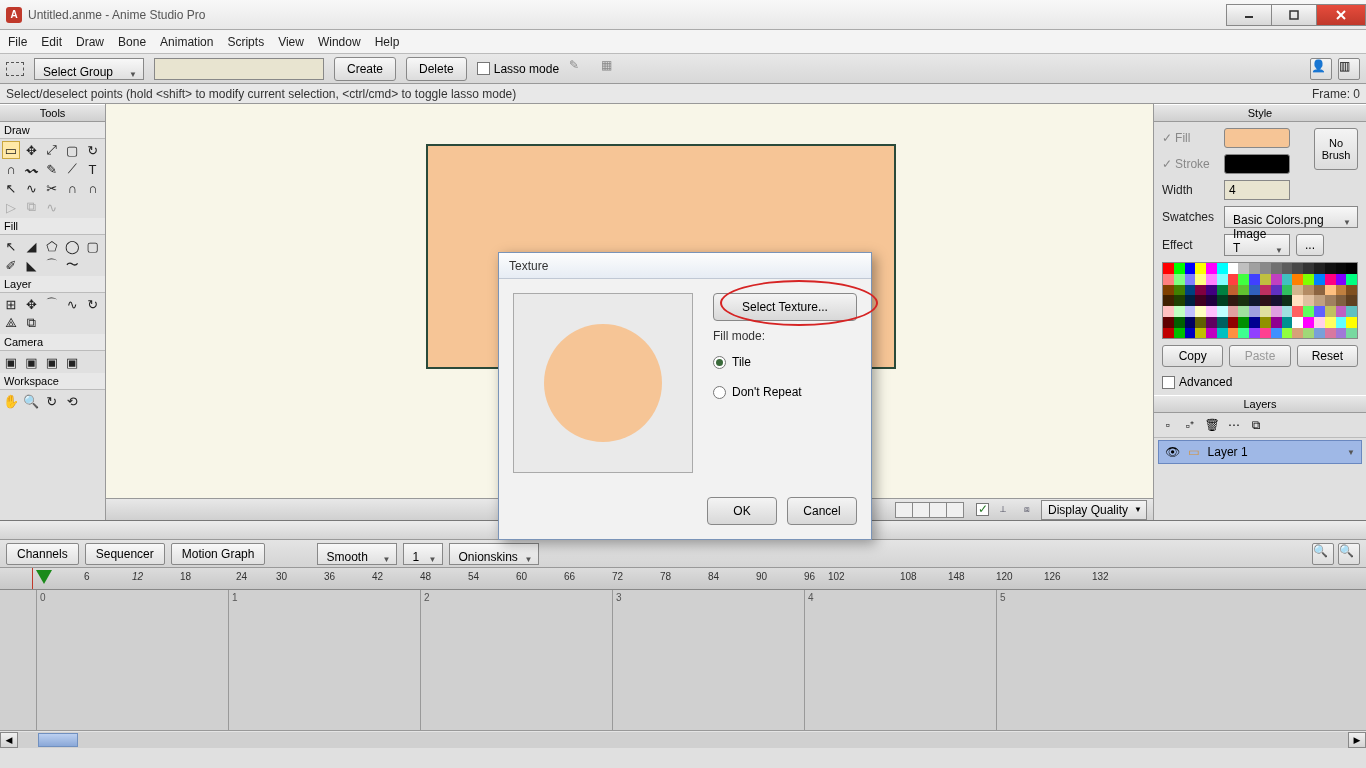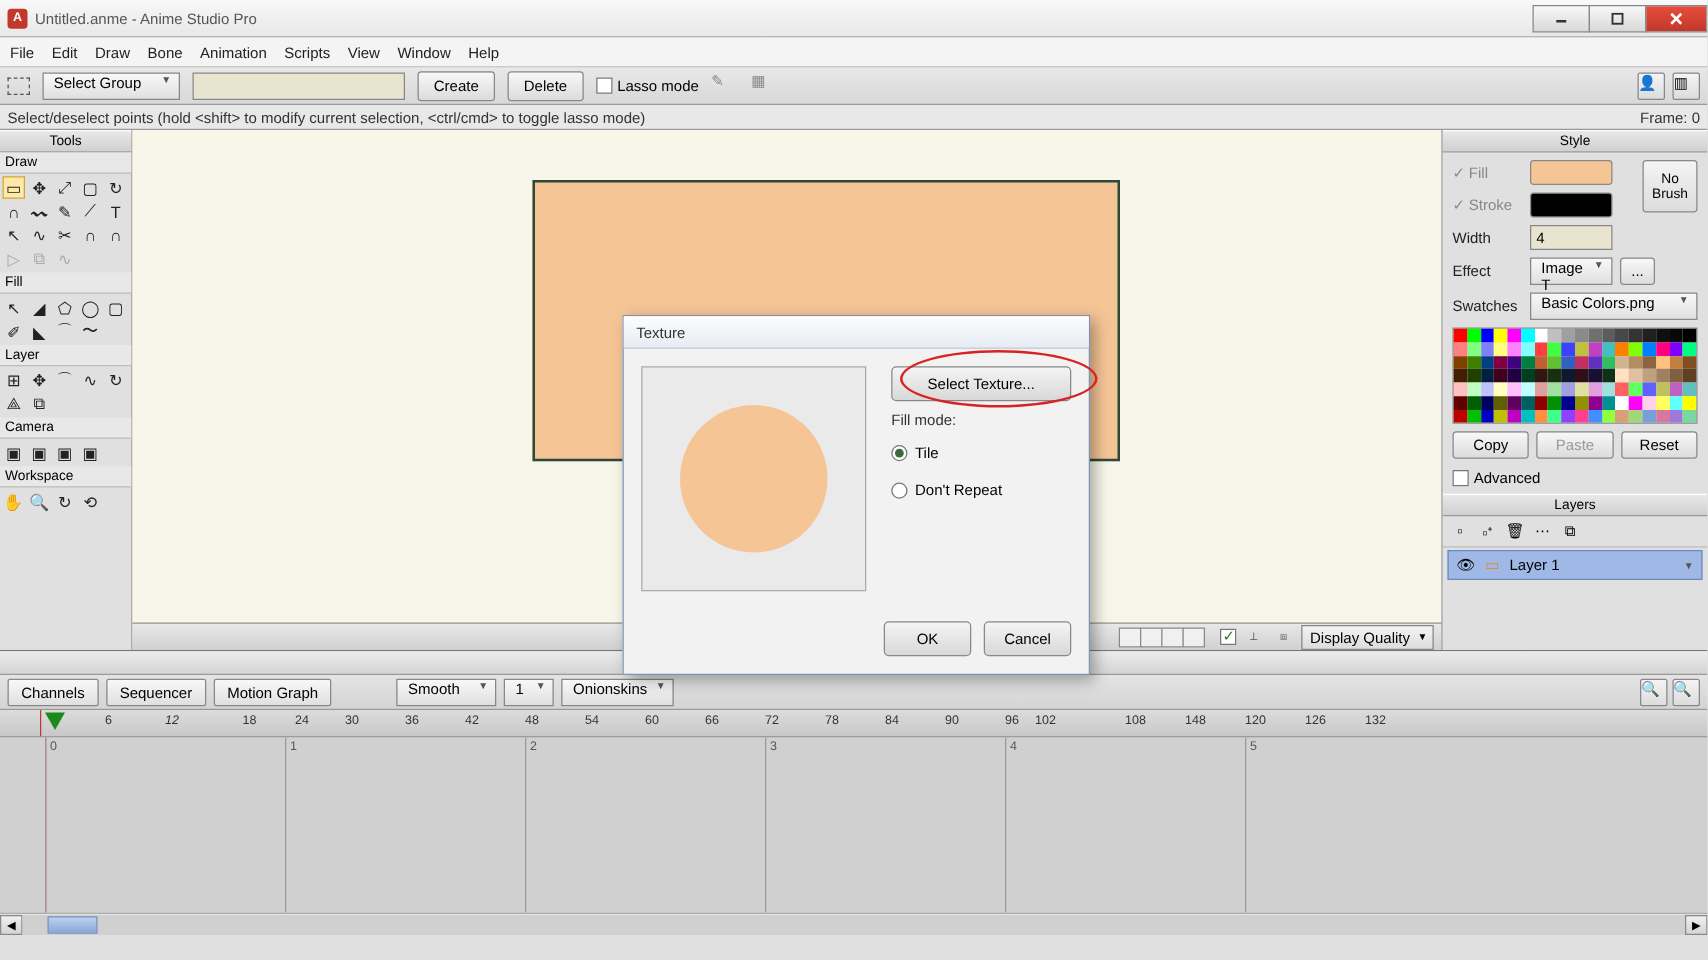--- a/index.html
+++ b/index.html
@@ -14,21 +14,21 @@
 .win-btn.close { background: linear-gradient(#e74c3c,#c0392b); color: #fff; width: 50px; }
 .win-btn svg { width: 12px; height: 10px; }
 
 
 .menubar { height: 24px; background: #f4f4f4; border-bottom: 1px solid #bbb; display: flex; align-items: center; padding-left: 8px; gap: 14px; }
 .menubar span { color: #222; cursor: default; }
 
 
 .toolbar { height: 30px; background: linear-gradient(#e8e8e8,#d8d8d8); border-bottom: 1px solid #999; display: flex; align-items: center; padding: 0 6px; gap: 10px; }
 .tool-icon { width: 18px; height: 14px; border: 1px dashed #555; }
-.dropdown { height: 22px; border: 1px solid #888; background: linear-gradient(#f8f8f8,#e0e0e0); padding: 0 20px 0 8px; display: flex; align-items: flex-start; position: relative; min-width: 110px; }
+.dropdown { height: 22px; border: 1px solid #888; background: linear-gradient(#f8f8f8,#e0e0e0); padding: 0 20px 0 8px; display: flex; align-items: flex-end; position: relative; min-width: 110px; }
 .dropdown::after { content: "▼"; position: absolute; right: 6px; font-size: 8px; color: #555; }
 .text-input { height: 22px; border: 1px solid #888; background: #e8e4d0; width: 170px; }
 .btn { height: 24px; border: 1px solid #888; background: linear-gradient(#f8f8f8,#dcdcdc); padding: 0 12px; border-radius: 3px; cursor: default; display: flex; align-items: center; }
 .checkbox-label { display: flex; align-items: center; gap: 4px; }
 .checkbox { width: 13px; height: 13px; border: 1px solid #777; background: #fff; }
 .toolbar-right { margin-left: auto; display: flex; gap: 6px; }
 .small-iconbtn { width: 22px; height: 22px; border: 1px solid #888; background: linear-gradient(#f4f4f4,#dcdcdc); border-radius: 2px; }
 
 
 .hintbar { height: 20px; background: #e8e8e8; border-bottom: 1px solid #999; display: flex; align-items: center; padding: 0 6px; font-size: 11px; color: #333; }
@@ -282,31 +282,31 @@
             <div class="color-swatch" style="background:#000;"></div>
           </div>
         </div>
         <div class="no-brush">No Brush</div>
       </div>
       <div class="style-row">
         <label class="dark">Width</label>
         <input class="num-input" value="4" style="">
       </div>
       <div class="style-row">
+        <label class="dark">Swatches</label>
+        <div class="dropdown" style="flex:1;min-width:0;">
+            <span>Basic Colors.png</span>
+          </div>
+      </div>
+      <div class="style-row">
         <label class="dark">Effect</label>
         <div class="dropdown" style="min-width:66px;width:66px;">
             <span>Image T</span>
           </div>
         <div class="btn" style="padding:0 8px;height:22px;">...</div>
-      </div>
-      <div class="style-row">
-        <label class="dark">Swatches</label>
-        <div class="dropdown" style="flex:1;min-width:0;">
-            <span>Basic Colors.png</span>
-          </div>
       </div>
       <div class="swatch-grid" id="swatch-grid">
           <div class="c" style="background: rgb(255, 0, 0);"></div>
           <div class="c" style="background: rgb(0, 255, 0);"></div>
           <div class="c" style="background: rgb(0, 0, 255);"></div>
           <div class="c" style="background: rgb(255, 255, 0);"></div>
           <div class="c" style="background: rgb(255, 0, 255);"></div>
           <div class="c" style="background: rgb(0, 255, 255);"></div>
           <div class="c" style="background: rgb(255, 255, 255);"></div>
           <div class="c" style="background: rgb(192, 192, 192);"></div>
@@ -476,21 +476,21 @@
     <div class="tl-right">
       <div class="small-iconbtn">🔍</div>
       <div class="small-iconbtn">🔍</div>
     </div>
   </div>
   <div class="ruler" id="ruler">
     <div class="zero"></div>
     <div class="playhead"></div>
   <span class="tick" style="left: 84px;">6</span>
       <span class="tick" style="left: 132px; font-style: italic;">12</span>
-      <span class="tick" style="left: 180px; margin-left: 14px;">18</span>
+      <span class="tick" style="left: 180px;">18</span>
       <span class="tick" style="left: 236px;">24</span>
       <span class="tick" style="left: 276px;">30</span>
       <span class="tick" style="left: 324px;">36</span>
       <span class="tick" style="left: 372px;">42</span>
       <span class="tick" style="left: 420px;">48</span>
       <span class="tick" style="left: 468px;">54</span>
       <span class="tick" style="left: 516px;">60</span>
       <span class="tick" style="left: 564px;">66</span>
       <span class="tick" style="left: 612px;">72</span>
       <span class="tick" style="left: 660px;">78</span>

